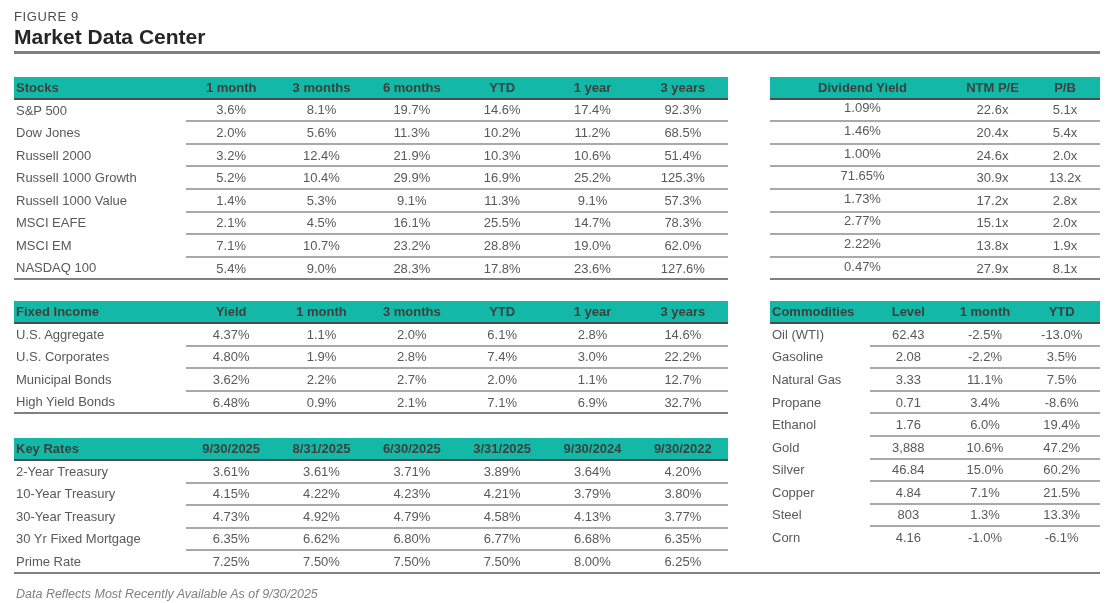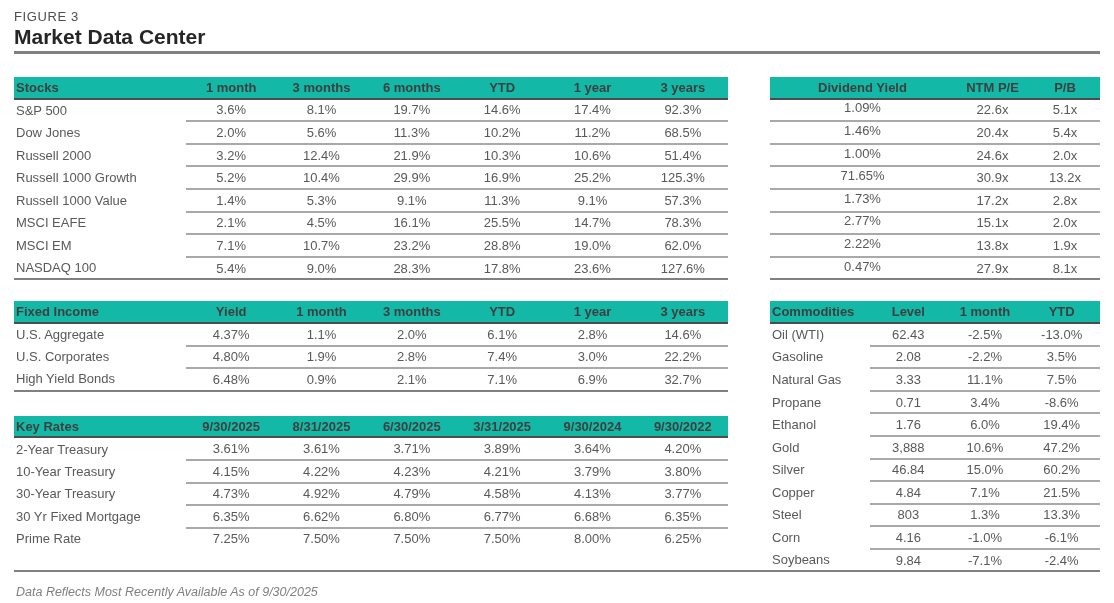--- a/index.html
+++ b/index.html
@@ -54,21 +54,21 @@
 
   
   .page-rule { border:none; border-top:2.5px solid #808080; margin:0; }
   .footer-note { font-size:12.5px; font-style:italic; color:#808080; padding:13px 0 0 2px; line-height:15px; }
 </style>
 </head>
 <body>
 
 <div class="page">
 
-  <div class="figure-label">FIGURE 3</div>
+  <div class="figure-label">FIGURE 9</div>
   <div class="page-title">Market Data Center</div>
   <hr class="title-rule">
 
   <div class="columns">
 
     <div class="col-left">
 
       <table class="t-left bottom-rule mb-21">
         <colgroup>
             <col class="c-label">
@@ -200,20 +200,29 @@
             <tr>
               <td>U.S. Corporates</td>
               <td>4.80%</td>
               <td>1.9%</td>
               <td>2.8%</td>
               <td>7.4%</td>
               <td>3.0%</td>
               <td>22.2%</td>
             </tr>
             <tr>
+              <td>Municipal Bonds</td>
+              <td>3.62%</td>
+              <td>2.2%</td>
+              <td>2.7%</td>
+              <td>2.0%</td>
+              <td>1.1%</td>
+              <td>12.7%</td>
+            </tr>
+            <tr>
               <td>High Yield Bonds</td>
               <td>6.48%</td>
               <td>0.9%</td>
               <td>2.1%</td>
               <td>7.1%</td>
               <td>6.9%</td>
               <td>32.7%</td>
             </tr>
           </tbody>
       </table>
@@ -418,26 +427,20 @@
               <td>803</td>
               <td>1.3%</td>
               <td>13.3%</td>
             </tr>
             <tr>
               <td>Corn</td>
               <td>4.16</td>
               <td>-1.0%</td>
               <td>-6.1%</td>
             </tr>
-            <tr>
-              <td>Soybeans</td>
-              <td>9.84</td>
-              <td>-7.1%</td>
-              <td>-2.4%</td>
-            </tr>
           </tbody>
       </table>
 
     </div>
 
   </div>
 
   <hr class="page-rule">
   <div class="footer-note">Data Reflects Most Recently Available As of 9/30/2025</div>
 

